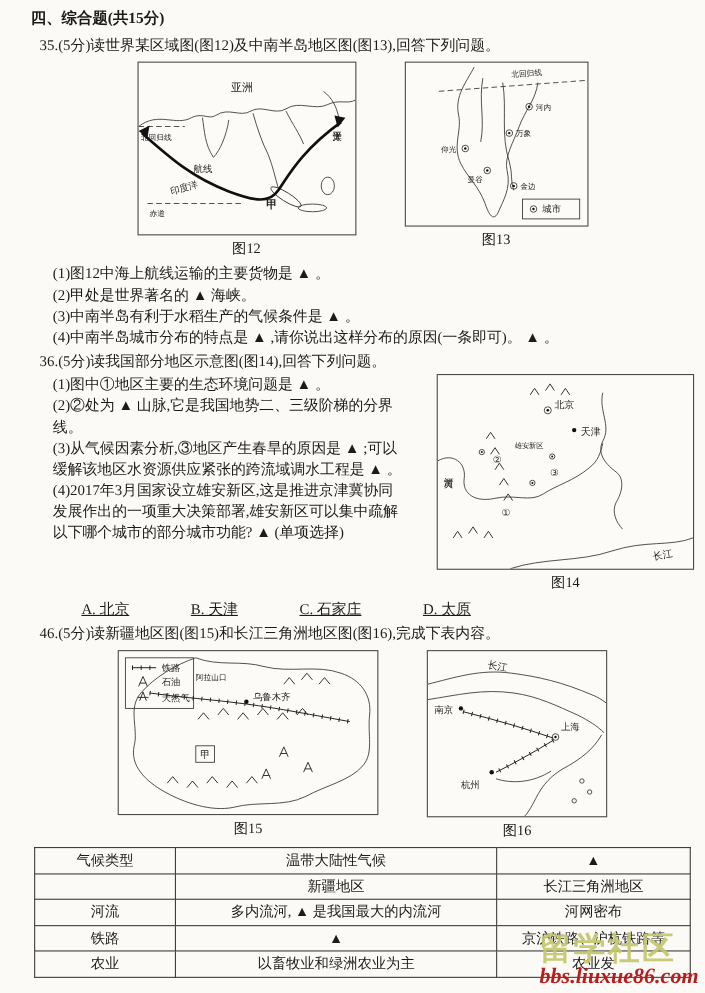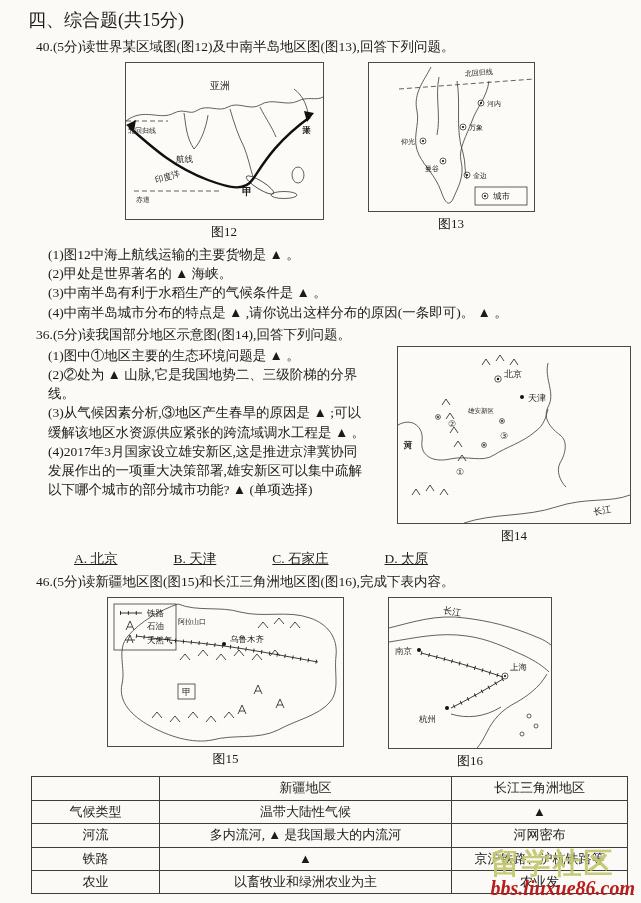--- a/index.html
+++ b/index.html
@@ -3,21 +3,21 @@
 <meta charset="utf-8">
 <style>
   html,body{margin:0;padding:0;background:#e8e8e8;}
   .page{
     position:relative;width:641px;height:903px;margin:0 auto;
     background:#fbfaf6;color:#1b1b1b;overflow:hidden;
     font-family:"Liberation Serif","DejaVu Serif",serif;
     font-size:13.5px;line-height:1.42;
   }
   .content{padding:8px 10px 0 28px;}
-  .section-title{font-weight:normal;font-size:18px;}
+  .section-title{font-weight:bold;font-size:14px;}
   .stem{margin-top:3px;padding-left:8px;}
   .figrow{display:flex;justify-content:center;align-items:flex-start;gap:44px;margin:6px 0 4px;}
   .figblock{text-align:center;}
   .figframe{border:1px solid #4a4a4a;background:#fcfbf8;display:block;}
   .figcap{font-size:13px;margin-top:3px;}
   .subq{padding-left:20px;}
   .q36row{display:flex;margin-top:2px;gap:16px;}
   .q36left{width:356px;}
   .q36fig{margin-left:12px;}
   .options{display:flex;padding-left:46px;gap:56px;margin:4px 0 2px;text-decoration:underline;}
@@ -45,21 +45,21 @@
   .vert{writing-mode:vertical-rl;}
 </style>
 </head>
 <body>
 
 <div class="page">
   <div class="content">
 
     <div class="section-title">四、综合题(共15分)</div>
 
-    <div class="stem">40.(5分)读世界某区域图(图12)及中南半岛地区图(图13),回答下列问题。</div>
+    <div class="stem">35.(5分)读世界某区域图(图12)及中南半岛地区图(图13),回答下列问题。</div>
 
     <div class="figrow">
       <div class="figblock">
         <svg class="figframe" width="197" height="156" viewBox="0 0 197 156">
           <path class="coast" d="M0,58 C18,44 34,58 48,50 C58,45 64,52 70,48 C82,40 92,50 102,44 C112,38 124,48 134,42 C146,34 160,44 172,38 C182,33 190,38 197,34"></path>
           <path class="coast" d="M58,50 C60,62 60,74 68,86 C74,80 80,66 82,52"></path>
           <path class="coast" d="M104,46 C108,60 112,72 118,84 C122,94 124,104 127,114"></path>
           <path class="coast" d="M134,44 C140,56 146,64 150,74"></path>
           <path class="coast" d="M168,26 C176,32 180,40 182,50"></path>
           <ellipse class="coast" cx="134" cy="122" rx="16" ry="4" transform="rotate(32 134 122)"></ellipse>
@@ -271,28 +271,28 @@
     </div>
 
     <table class="q37table">
       <colgroup>
           <col style="width:128px">
           <col style="width:292px">
           <col style="width:176px">
         </colgroup>
       <tbody>
           <tr>
+        <td>气候类型</td>
+        <td>温带大陆性气候</td>
+        <td class="blankmark">▲</td>
+      </tr>
+      <tr>
         <th></th>
         <th>新疆地区</th>
         <th>长江三角洲地区</th>
-      </tr>
-      <tr>
-        <td>气候类型</td>
-        <td>温带大陆性气候</td>
-        <td class="blankmark">▲</td>
       </tr>
       <tr>
         <td>河流</td>
         <td>多内流河, ▲ 是我国最大的内流河</td>
         <td>河网密布</td>
       </tr>
       <tr>
         <td>铁路</td>
         <td class="blankmark">▲</td>
         <td>京沪铁路、沪杭铁路等</td>

